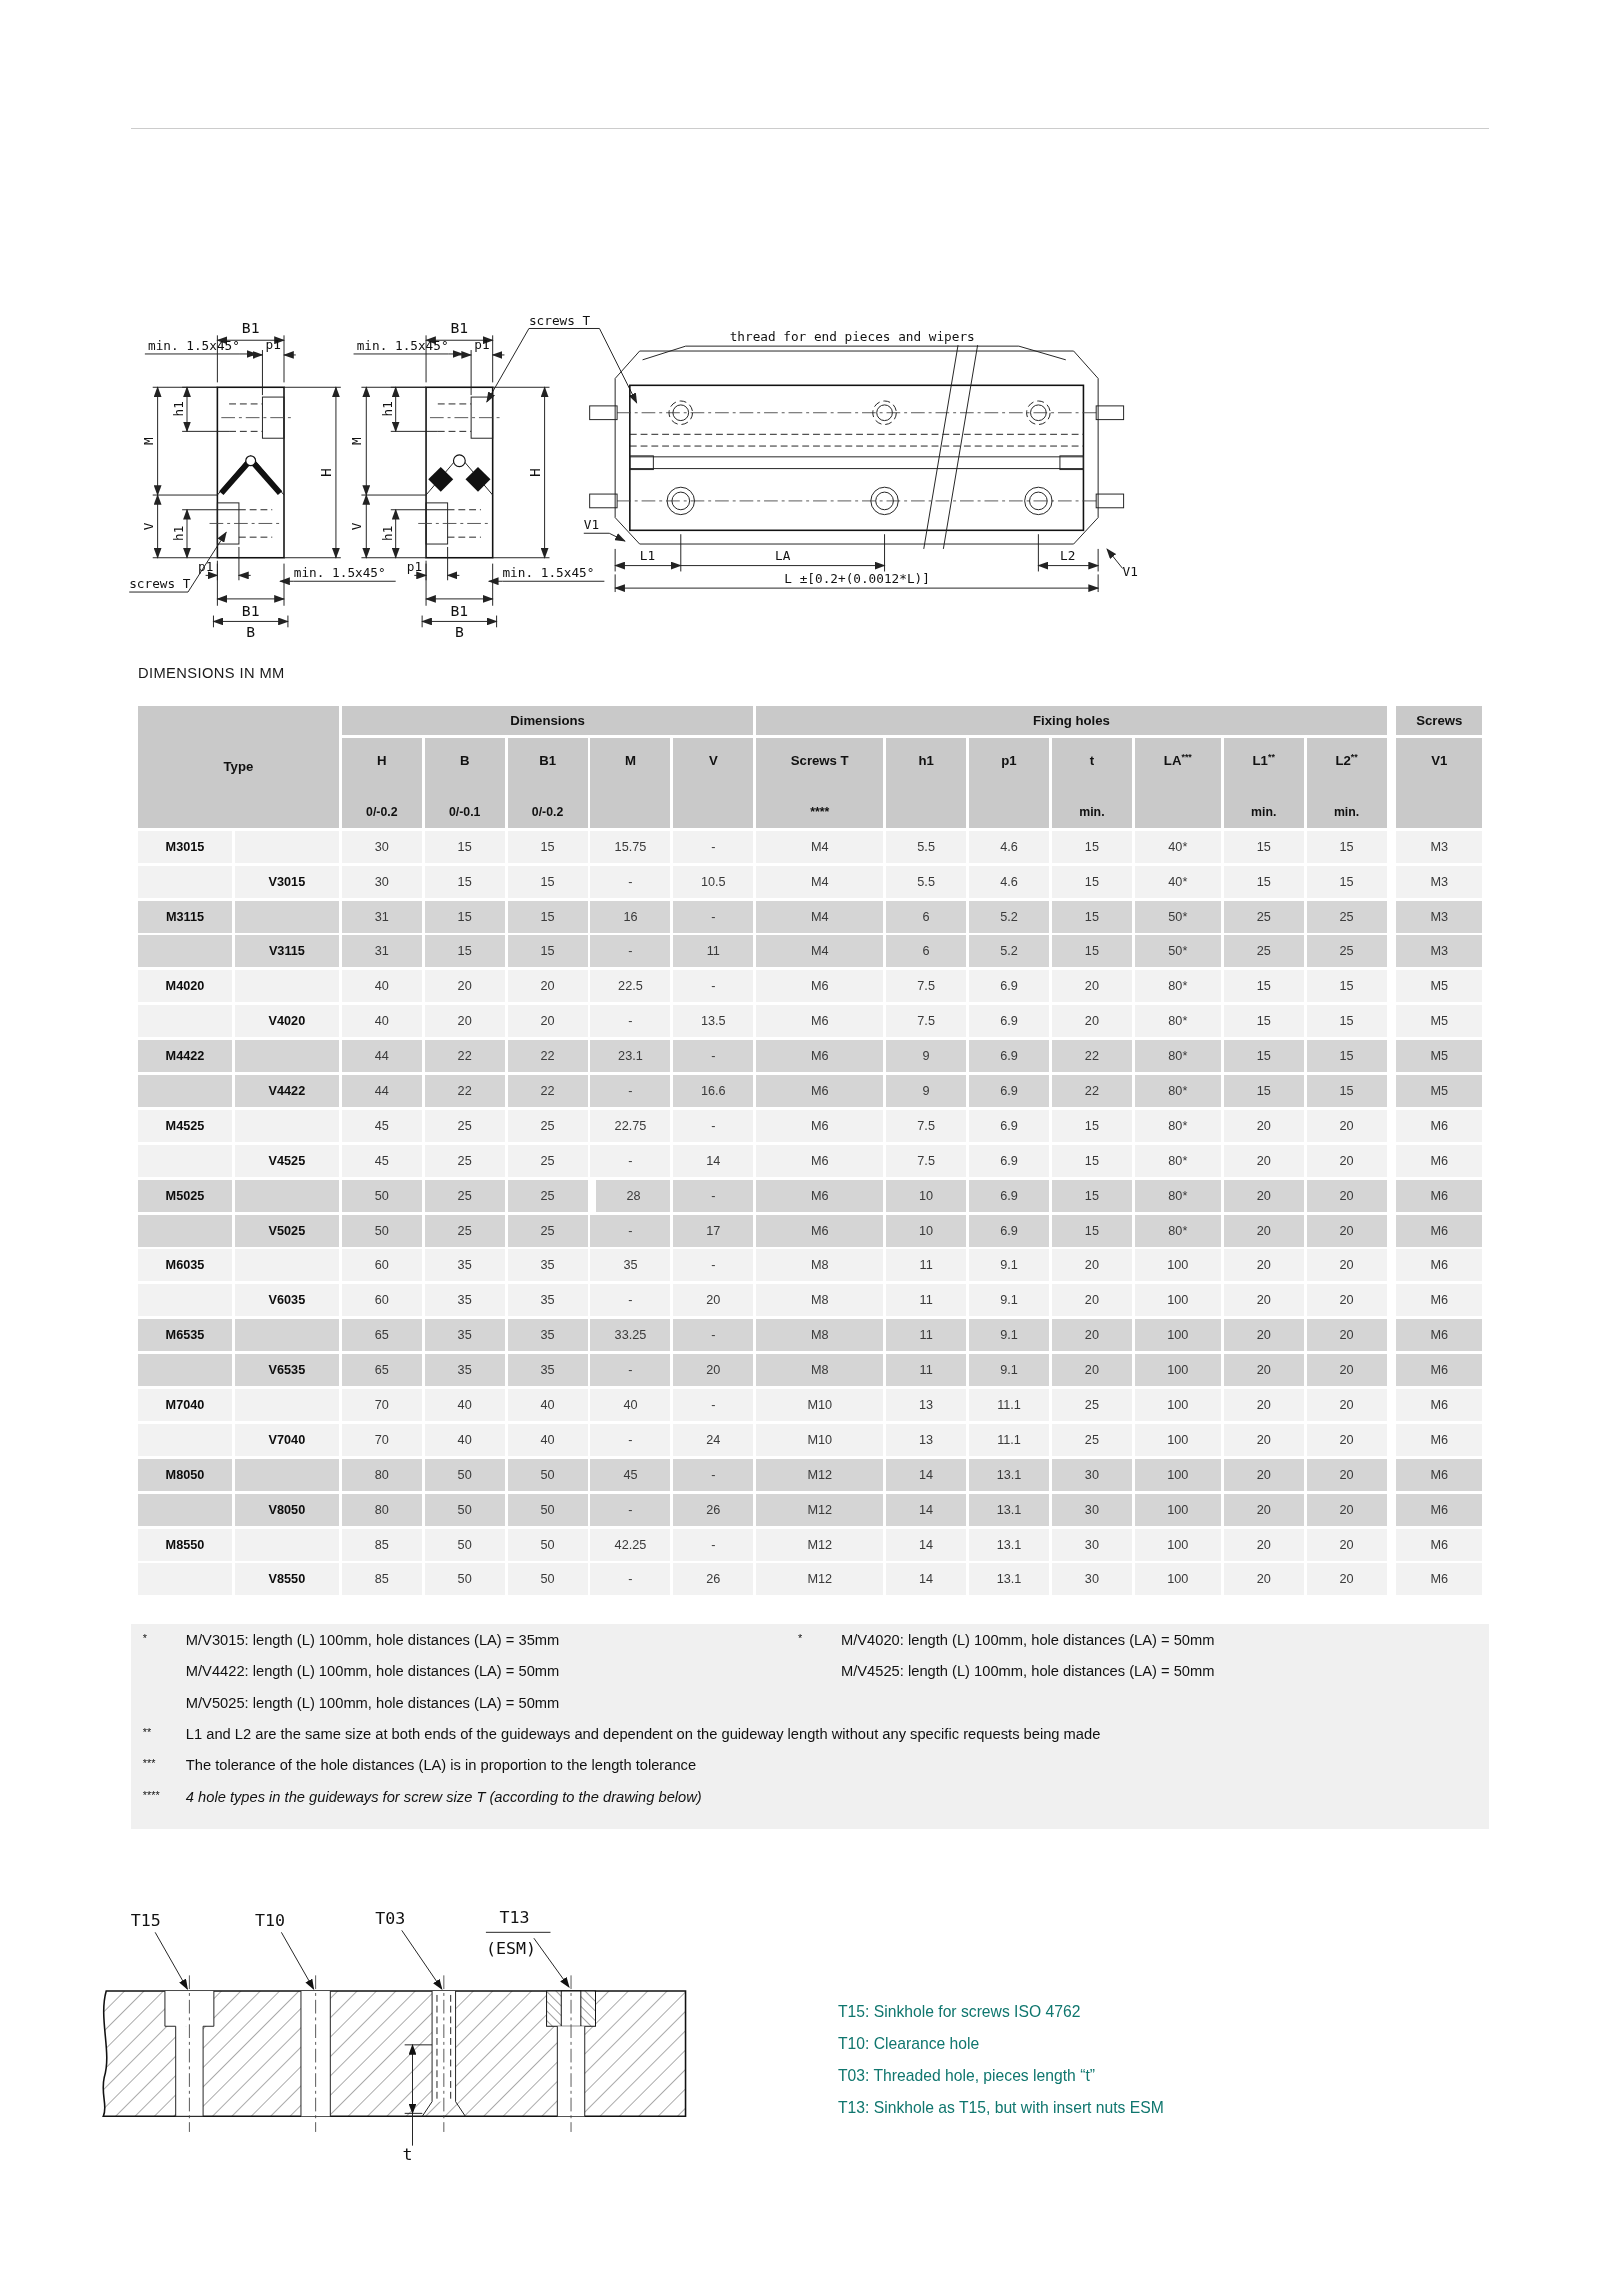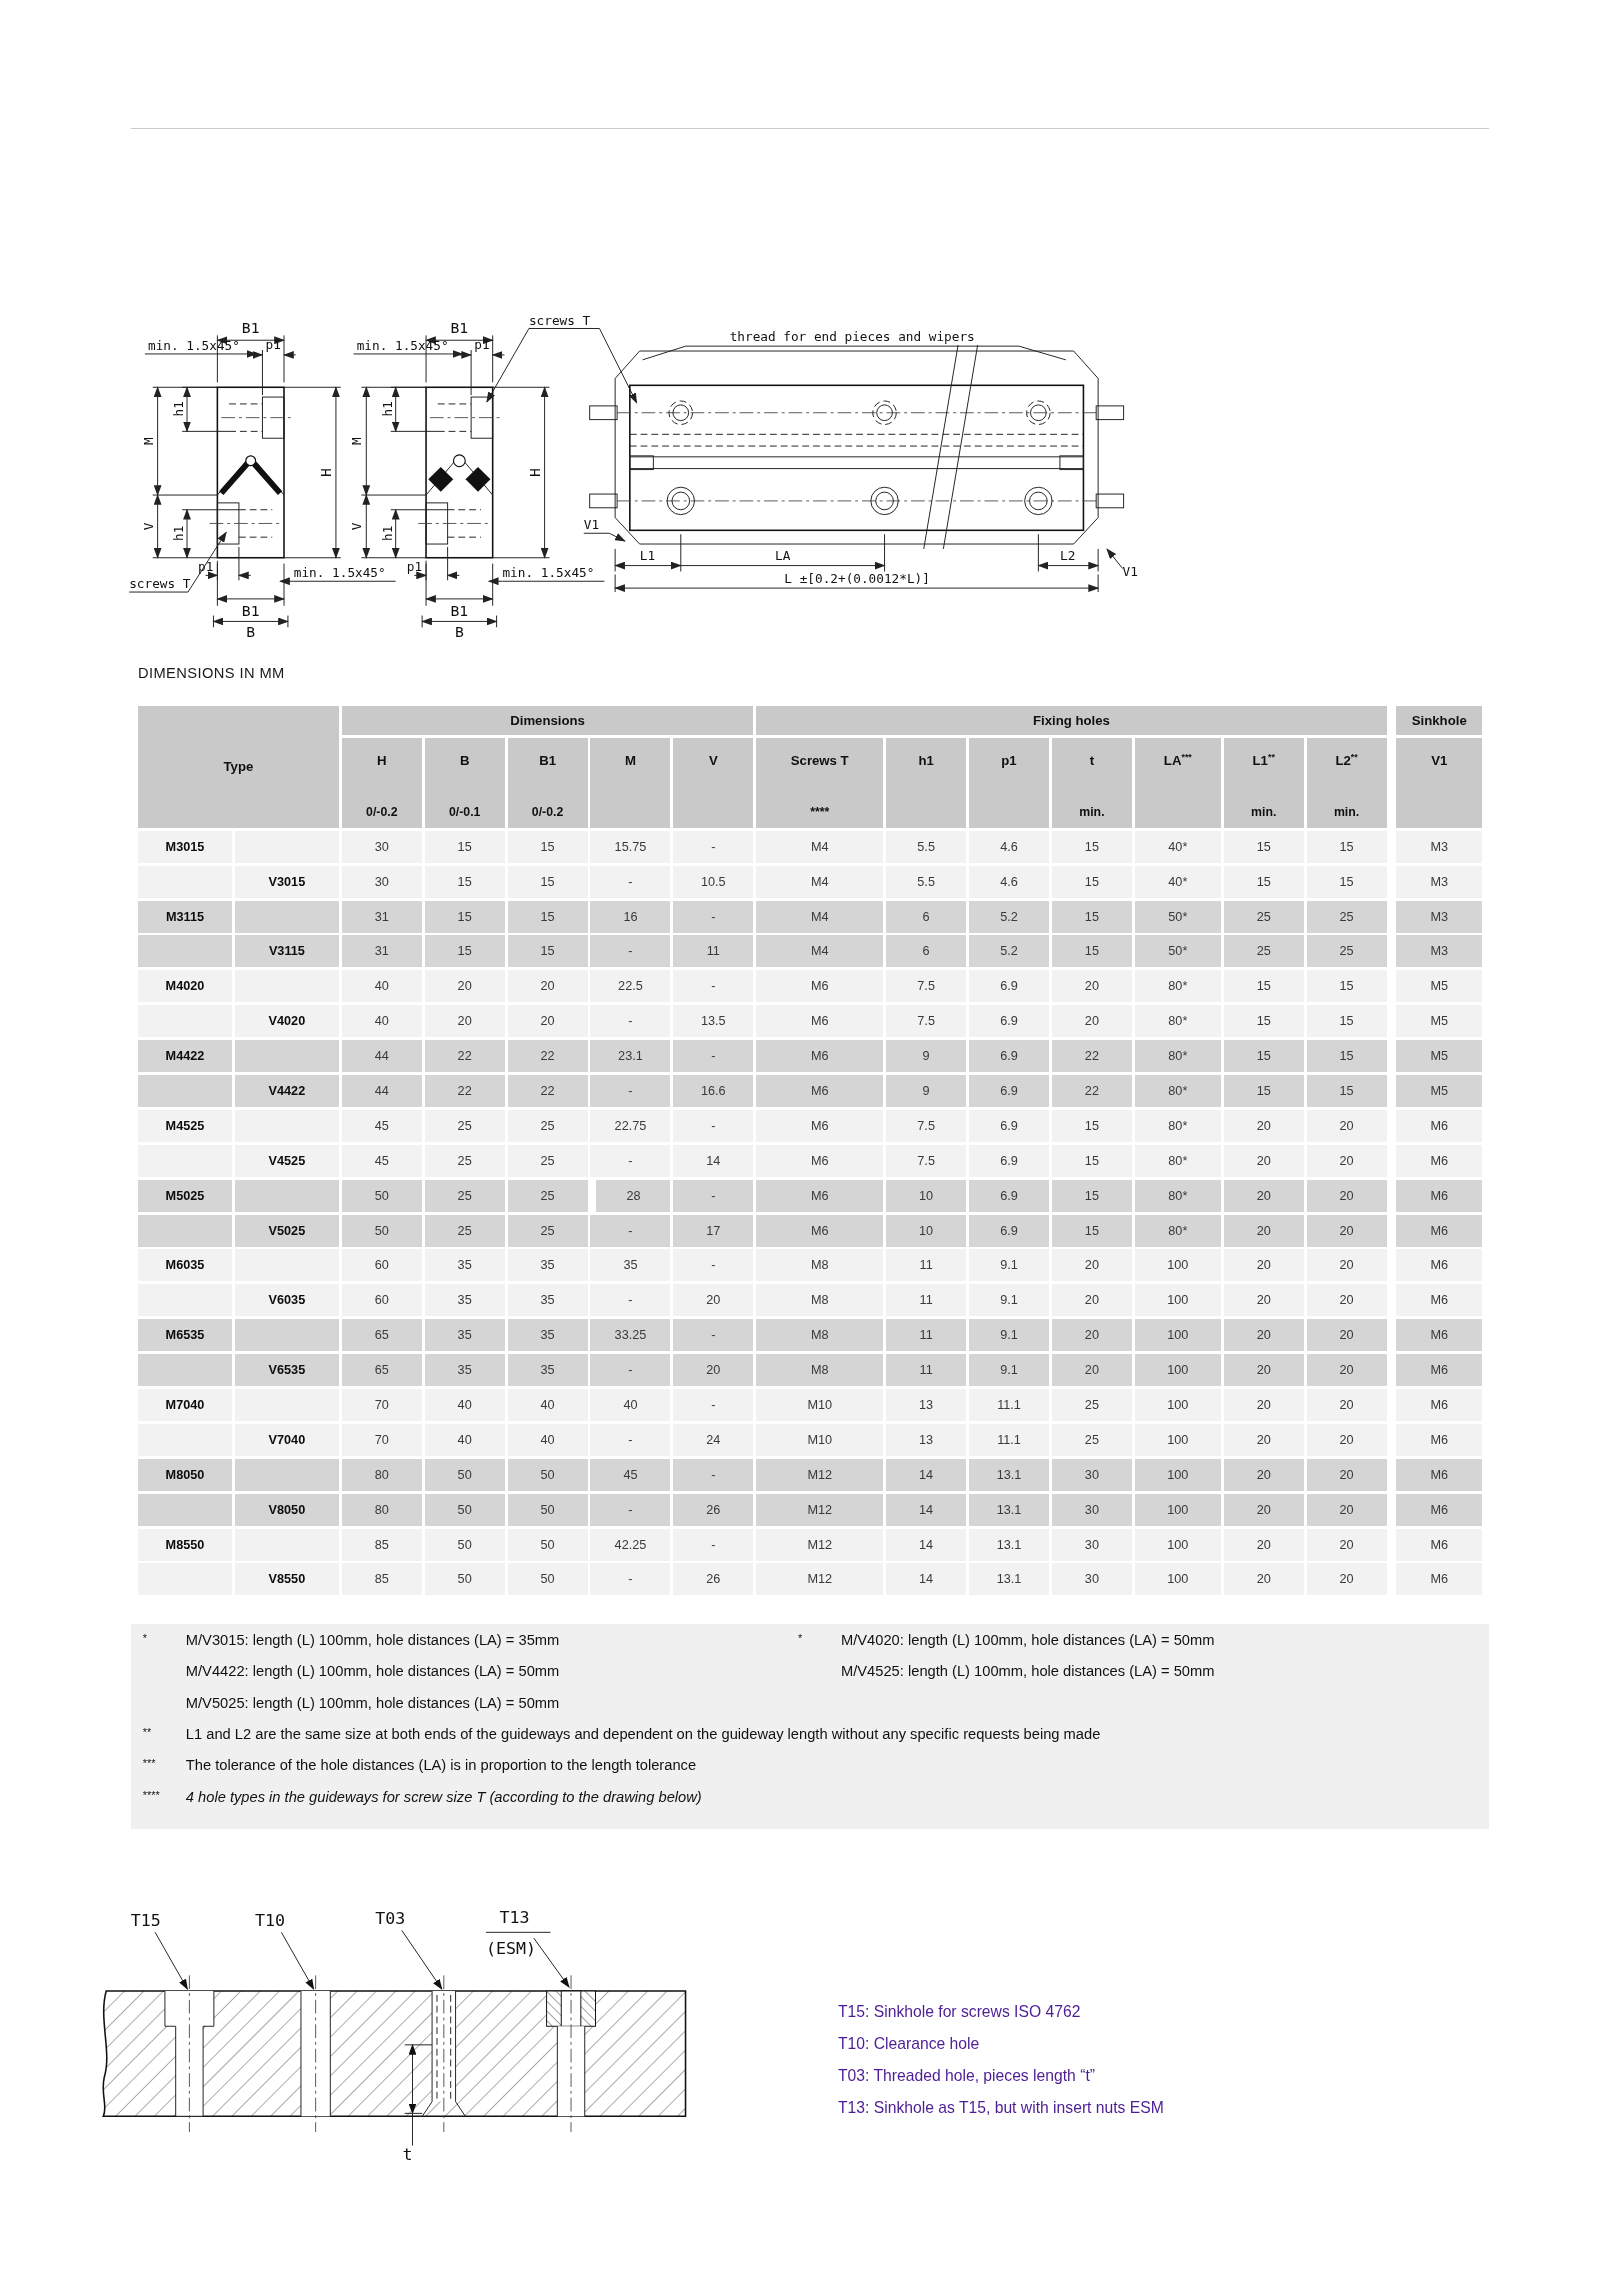--- a/index.html
+++ b/index.html
@@ -43,21 +43,21 @@
   .dcell{display:flex;align-items:center;justify-content:center;}
   .ca{background:#f2f2f2;}
   .cb{background:#d5d5d5;}
   .num{font-size:12.7px;color:#3a3a3a;}
   .tname{font-size:12.7px;font-weight:bold;color:#0d0d0d;}
   
   .fnblock{position:absolute;left:131px;top:1624px;width:1358px;height:205px;background:#f0f0f0;}
   .fnline{position:absolute;font-size:14.7px;color:#111;white-space:nowrap;}
   .fnmark{font-size:10.8px;vertical-align:4.9px;}
   
-  .holedesc{position:absolute;left:838px;top:1996px;font-size:15.7px;color:#4c1d95;line-height:32px;}
+  .holedesc{position:absolute;left:838px;top:1996px;font-size:15.7px;color:#0f766e;line-height:32px;}
 </style>
 </head>
 <body>
 
 <div class="page">
 
   <div class="headrule"></div>
 
   <svg style="left:88px;top:304px;" width="1068" height="338" viewBox="90 310 1090 345">
     <defs>
@@ -283,21 +283,21 @@
       <line x1="1146" y1="580" x2="1130" y2="560" class="dim" marker-end="url(#arr)"></line>
     </g>
   </svg>
 
   <div class="secttitle">DIMENSIONS IN MM</div>
 
   <div class="tbl" id="tbl">
     <div class="gcell" style="grid-column:1/3;grid-row:1/3;">Type</div>
     <div class="gcell" style="grid-column:3/8;grid-row:1;">Dimensions</div>
     <div class="gcell" style="grid-column:8/15;grid-row:1;">Fixing holes</div>
-    <div class="gcell" style="grid-column:16/17;grid-row:1;">Sinkhole</div>
+    <div class="gcell" style="grid-column:16/17;grid-row:1;">Screws</div>
 
   <div class="hcell" style="grid-area: 2 / 3;">
         <div class="hlabel"><span>H</span><sup></sup></div>
         <div class="hsub">0/-0.2</div>
       </div>
       <div class="hcell" style="grid-area: 2 / 4;">
         <div class="hlabel"><span>B</span><sup></sup></div>
         <div class="hsub">0/-0.1</div>
       </div>
       <div class="hcell" style="grid-area: 2 / 5;">

